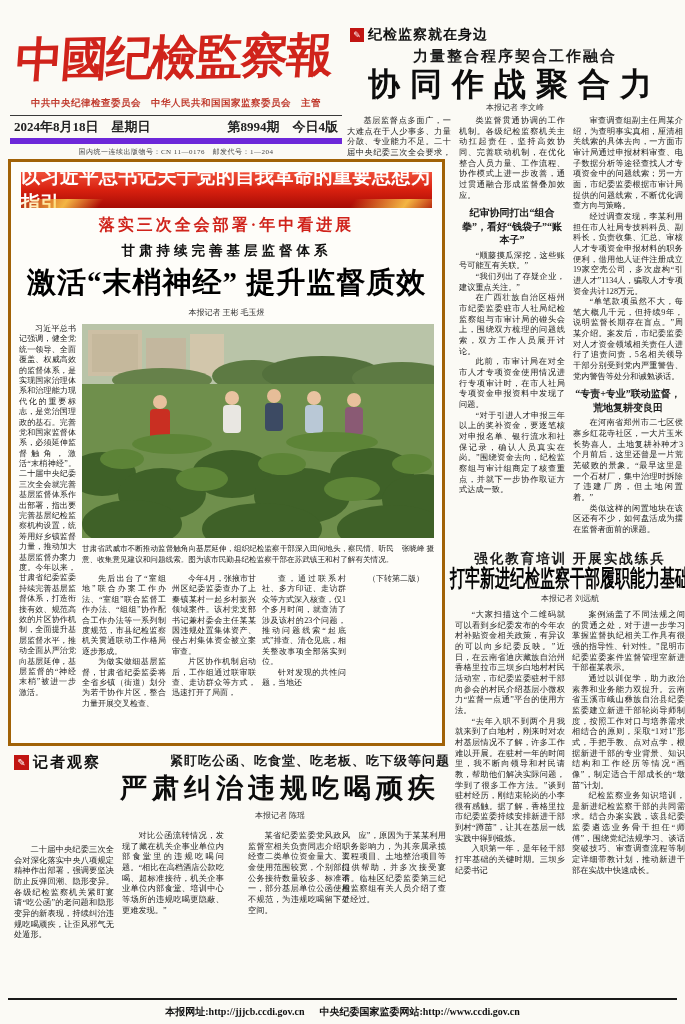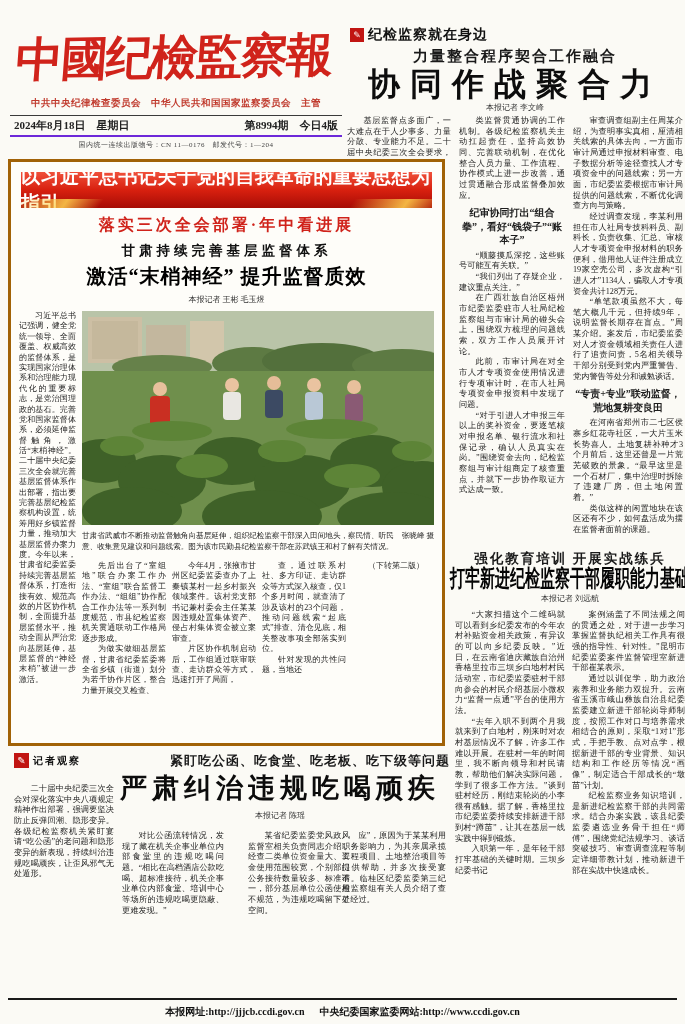--- a/index.html
+++ b/index.html
@@ -11,22 +11,22 @@
   }
   
   .masthead { position:absolute; left:10px; top:28px; width:332px; }
   .m-title {
     font-family:"DejaVu Serif", serif; font-weight:bold; color:#d0231b;
     font-size:47px; line-height:1.35; letter-spacing:-2px; white-space:nowrap;
     transform:skewX(-5deg) rotate(-1deg); transform-origin:left center; padding-left:6px;
   }
   .m-super { margin-top:6px; text-align:center; font-size:9.5px; color:#c03a2d; letter-spacing:.5px; font-weight:bold; }
   .m-dateline {
-    margin-top:5px; border-top:1.5px solid #3a3a3a; border-bottom:2px solid #6d28d9;
-    display:flex; justify-content:space-between; padding:2px 4px; font-size:11px; font-weight:bold; color:#222;
+    margin-top:5px; border-top:1.5px solid #3a3a3a; border-bottom:6px solid #6d28d9;
+    display:flex; justify-content:space-between; padding:2px 4px; font-size:13px; font-weight:bold; color:#222;
   }
   .m-pub { margin-top:3px; text-align:center; font-size:7px; color:#444; letter-spacing:.5px; }
   
   .abs { position:absolute; }
   .kicker { text-align:center; font-weight:bold; color:#1a1a1a; }
   .byline { text-align:center; font-size:8px; color:#333; }
   .col {
     position:absolute; overflow:hidden; font-size:8.2px; line-height:1.3;
     text-align:justify; color:#1d1d1d;
   }
@@ -57,41 +57,41 @@
     color:#fff; font-size:19px; font-weight:bold; letter-spacing:.5px; overflow:hidden;
   }
   .banner::before, .banner::after {
     content:""; position:absolute; bottom:0; height:9px; width:90px;
     background:linear-gradient(90deg, rgba(255,210,77,0), #ffd24d 60%, rgba(255,210,77,0));
     transform:skewX(-35deg); opacity:.85;
   }
   .banner::before { left:-10px; } .banner::after { right:-10px; }
   .lead-kicker-red { margin-top:7px; text-align:center; font-size:16px; font-weight:bold; color:#d0231b; letter-spacing:3px; }
   .lead-kicker-black { margin-top:6px; text-align:center; font-size:13.5px; font-weight:bold; color:#111; letter-spacing:4px; }
-  .lead-headline { margin-top:3px; text-align:center; font-size:20px; font-weight:bold; color:#000; letter-spacing:1px; white-space:nowrap; }
+  .lead-headline { margin-top:3px; text-align:center; font-size:29px; font-weight:bold; color:#000; letter-spacing:1px; white-space:nowrap; }
   .lead-byline { margin-top:4px; }
   .lead-content { position:relative; margin-top:6px; height:433px; }
   .lead-leftcol { left:0; top:0; width:57px; height:433px; font-size:8px; }
   .lead-photo { position:absolute; left:63px; top:0; width:352px; height:214px; background:#9db87a; }
   .lead-caption {
     position:absolute; left:63px; top:219px; width:352px; font-size:7.6px; line-height:1.45; color:#222; text-align:justify;
   }
   .lead-caption .credit { float:right; padding-left:8px; }
   .lead-colA { left:63px;  top:250px; width:84px; height:183px; font-size:8px; }
   .lead-colB { left:153px; top:250px; width:84px; height:183px; font-size:8px; }
   .lead-colC { left:243px; top:250px; width:84px; height:183px; font-size:8px; }
   .lead-colD { left:333px; top:250px; width:83px; height:183px; font-size:8px; }
   
   .obs-label-row { position:absolute; left:14px; top:753px; display:flex; align-items:center; gap:4px; }
   .obs-icon { width:15px; height:15px; background:#c11512; color:#fff; display:inline-flex; align-items:center; justify-content:center; font-size:10px; }
-  .obs-label { font-size:10px; font-weight:bold; letter-spacing:2px; color:#111; }
+  .obs-label { font-size:15px; font-weight:bold; letter-spacing:2px; color:#111; }
   .obs-kicker { left:110px; top:752px; width:340px; font-size:13px; letter-spacing:1px; font-weight:bold; text-align:right; }
   .obs-headline { left:100px; top:770px; width:360px; text-align:center; font-size:27px; font-weight:bold; letter-spacing:5px; color:#0c0c0c; }
   .obs-byline { left:100px; top:810px; width:360px; }
-  .obs-col1 { left:14px;  top:784px; width:100px; height:158px; }
+  .obs-col1 { left:14px;  top:845px; width:100px; height:158px; }
   .obs-col2 { left:122px; top:831px; width:102px; height:158px; }
   .obs-col3 { left:232px; top:831px; width:102px; height:158px;margin-left:16px; }
   .obs-col4 { left:342px; top:831px; width:104px; height:158px; }
   
   .tng-kicker { left:455px; top:550px; width:230px; font-size:13.5px; letter-spacing:2px; }
   .tng-headline {
     left:450px; top:564px; width:240px; text-align:center; font-size:15px; font-weight:bold;
     color:#050505; transform:scale(1,1.55); transform-origin:center top; white-space:nowrap;
   }
   .tng-byline { left:455px; top:593px; width:230px; }

